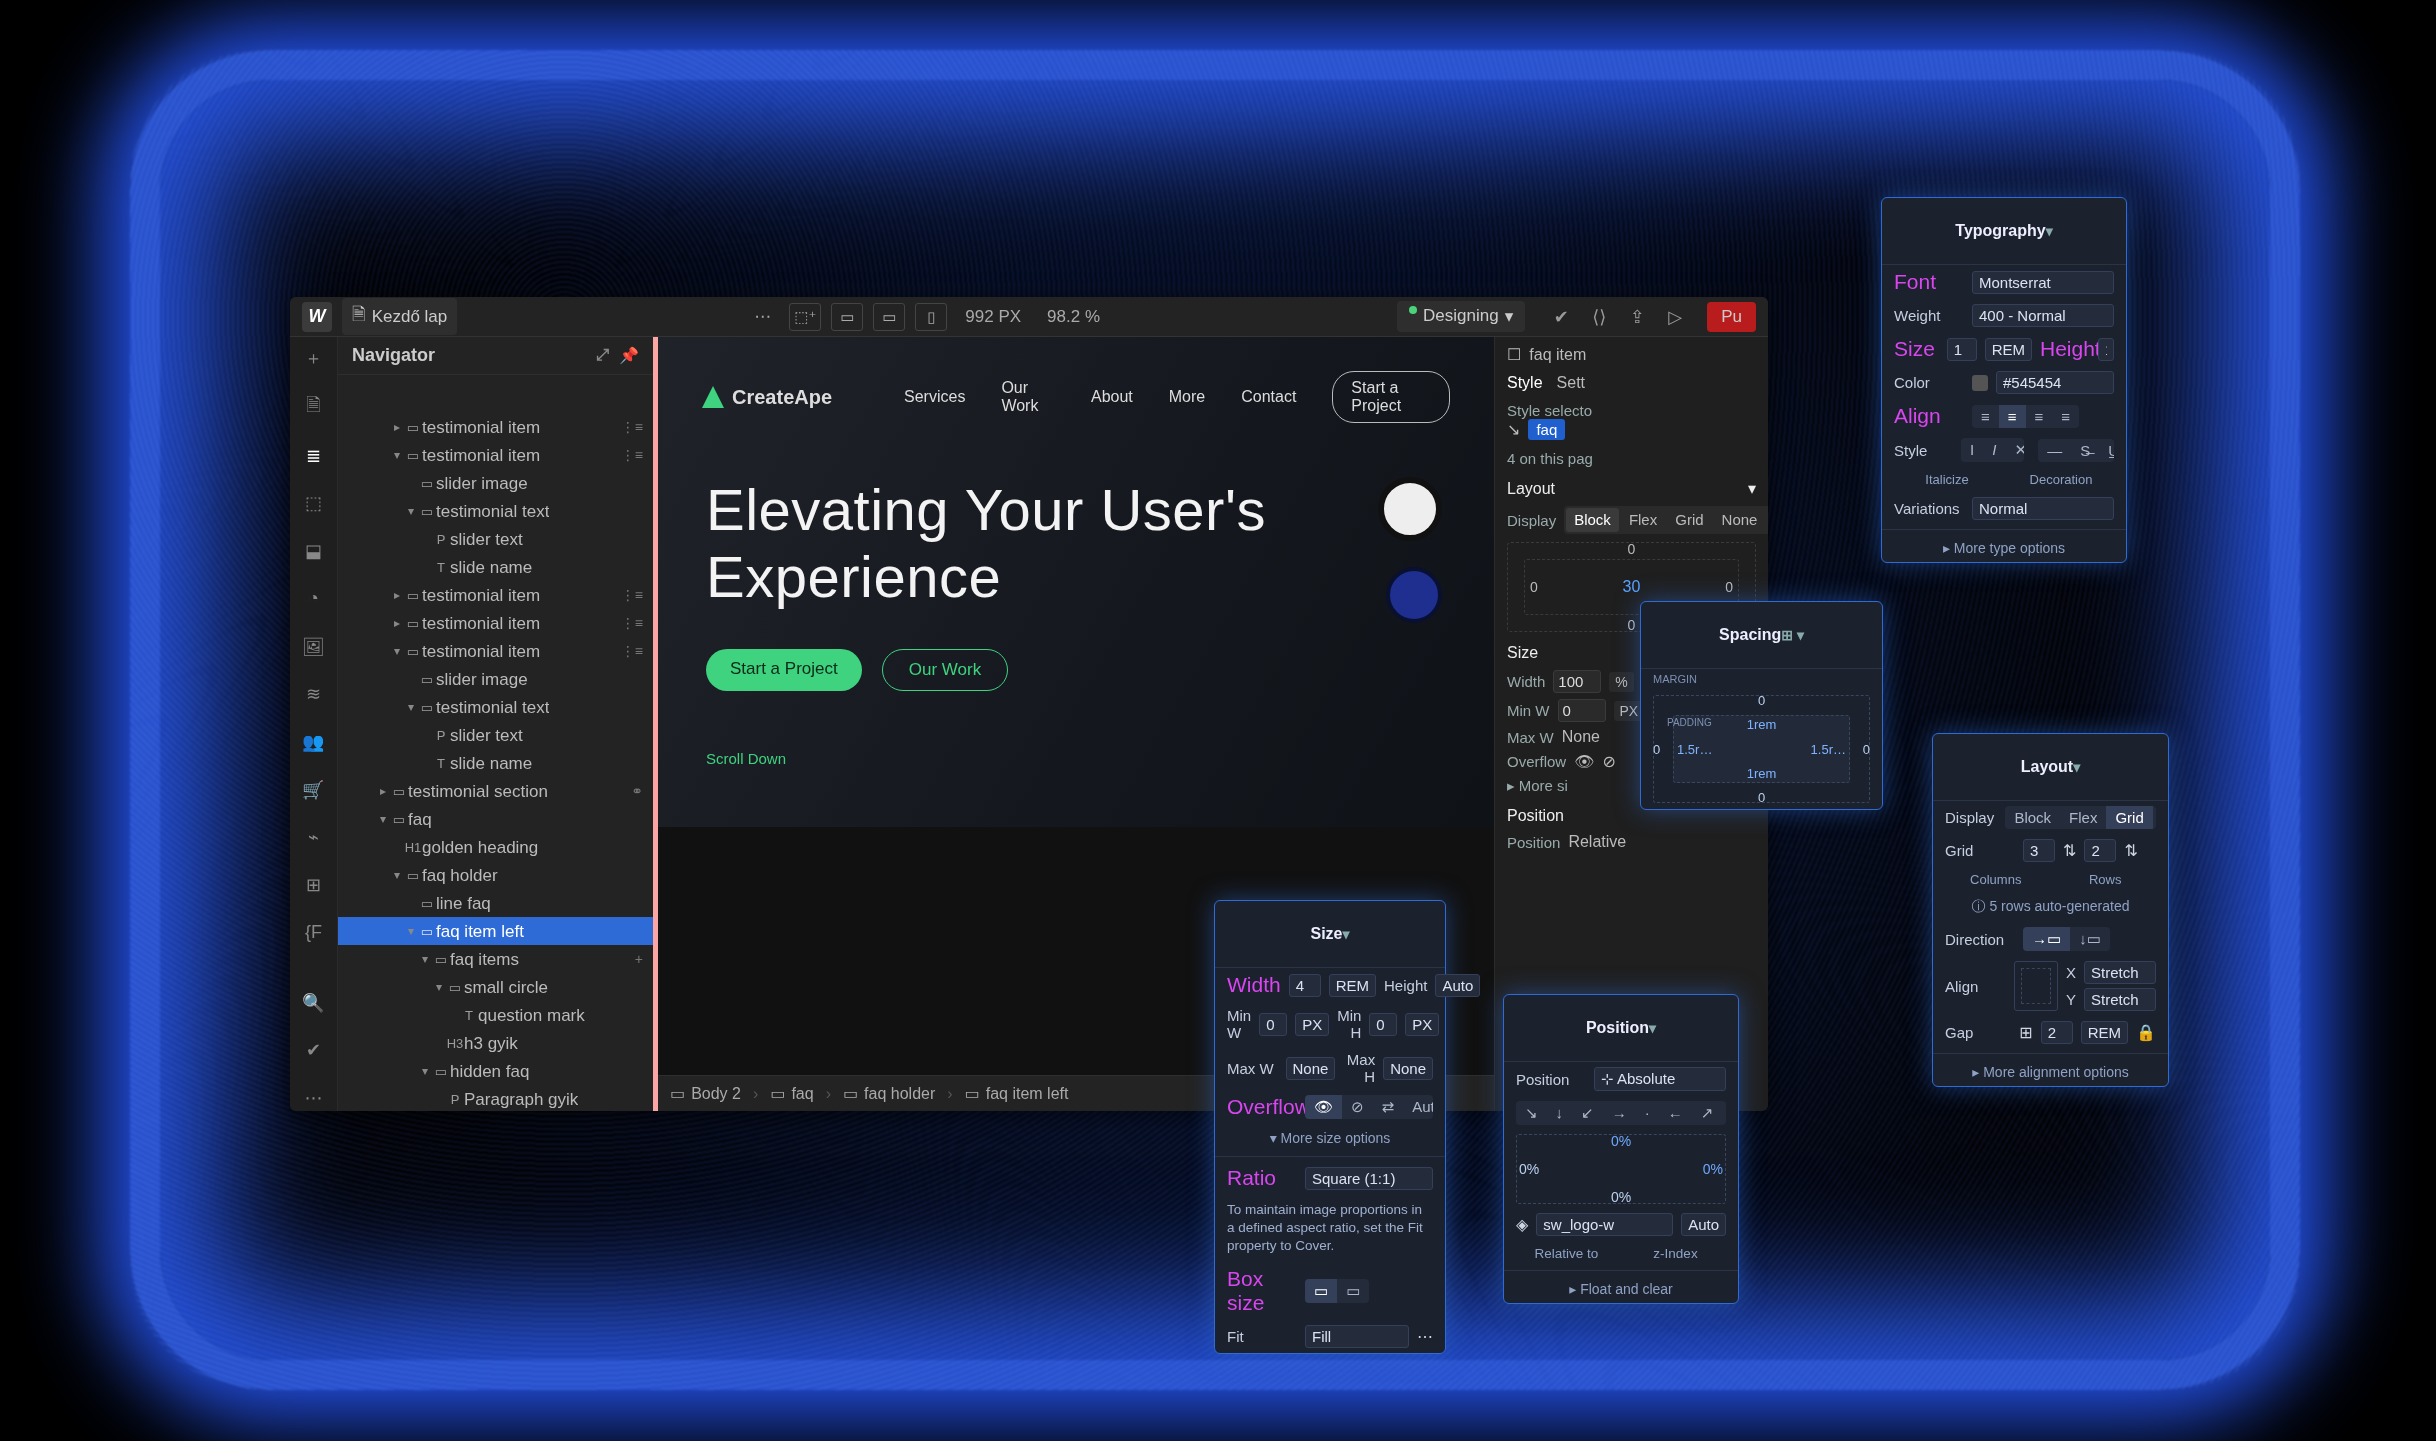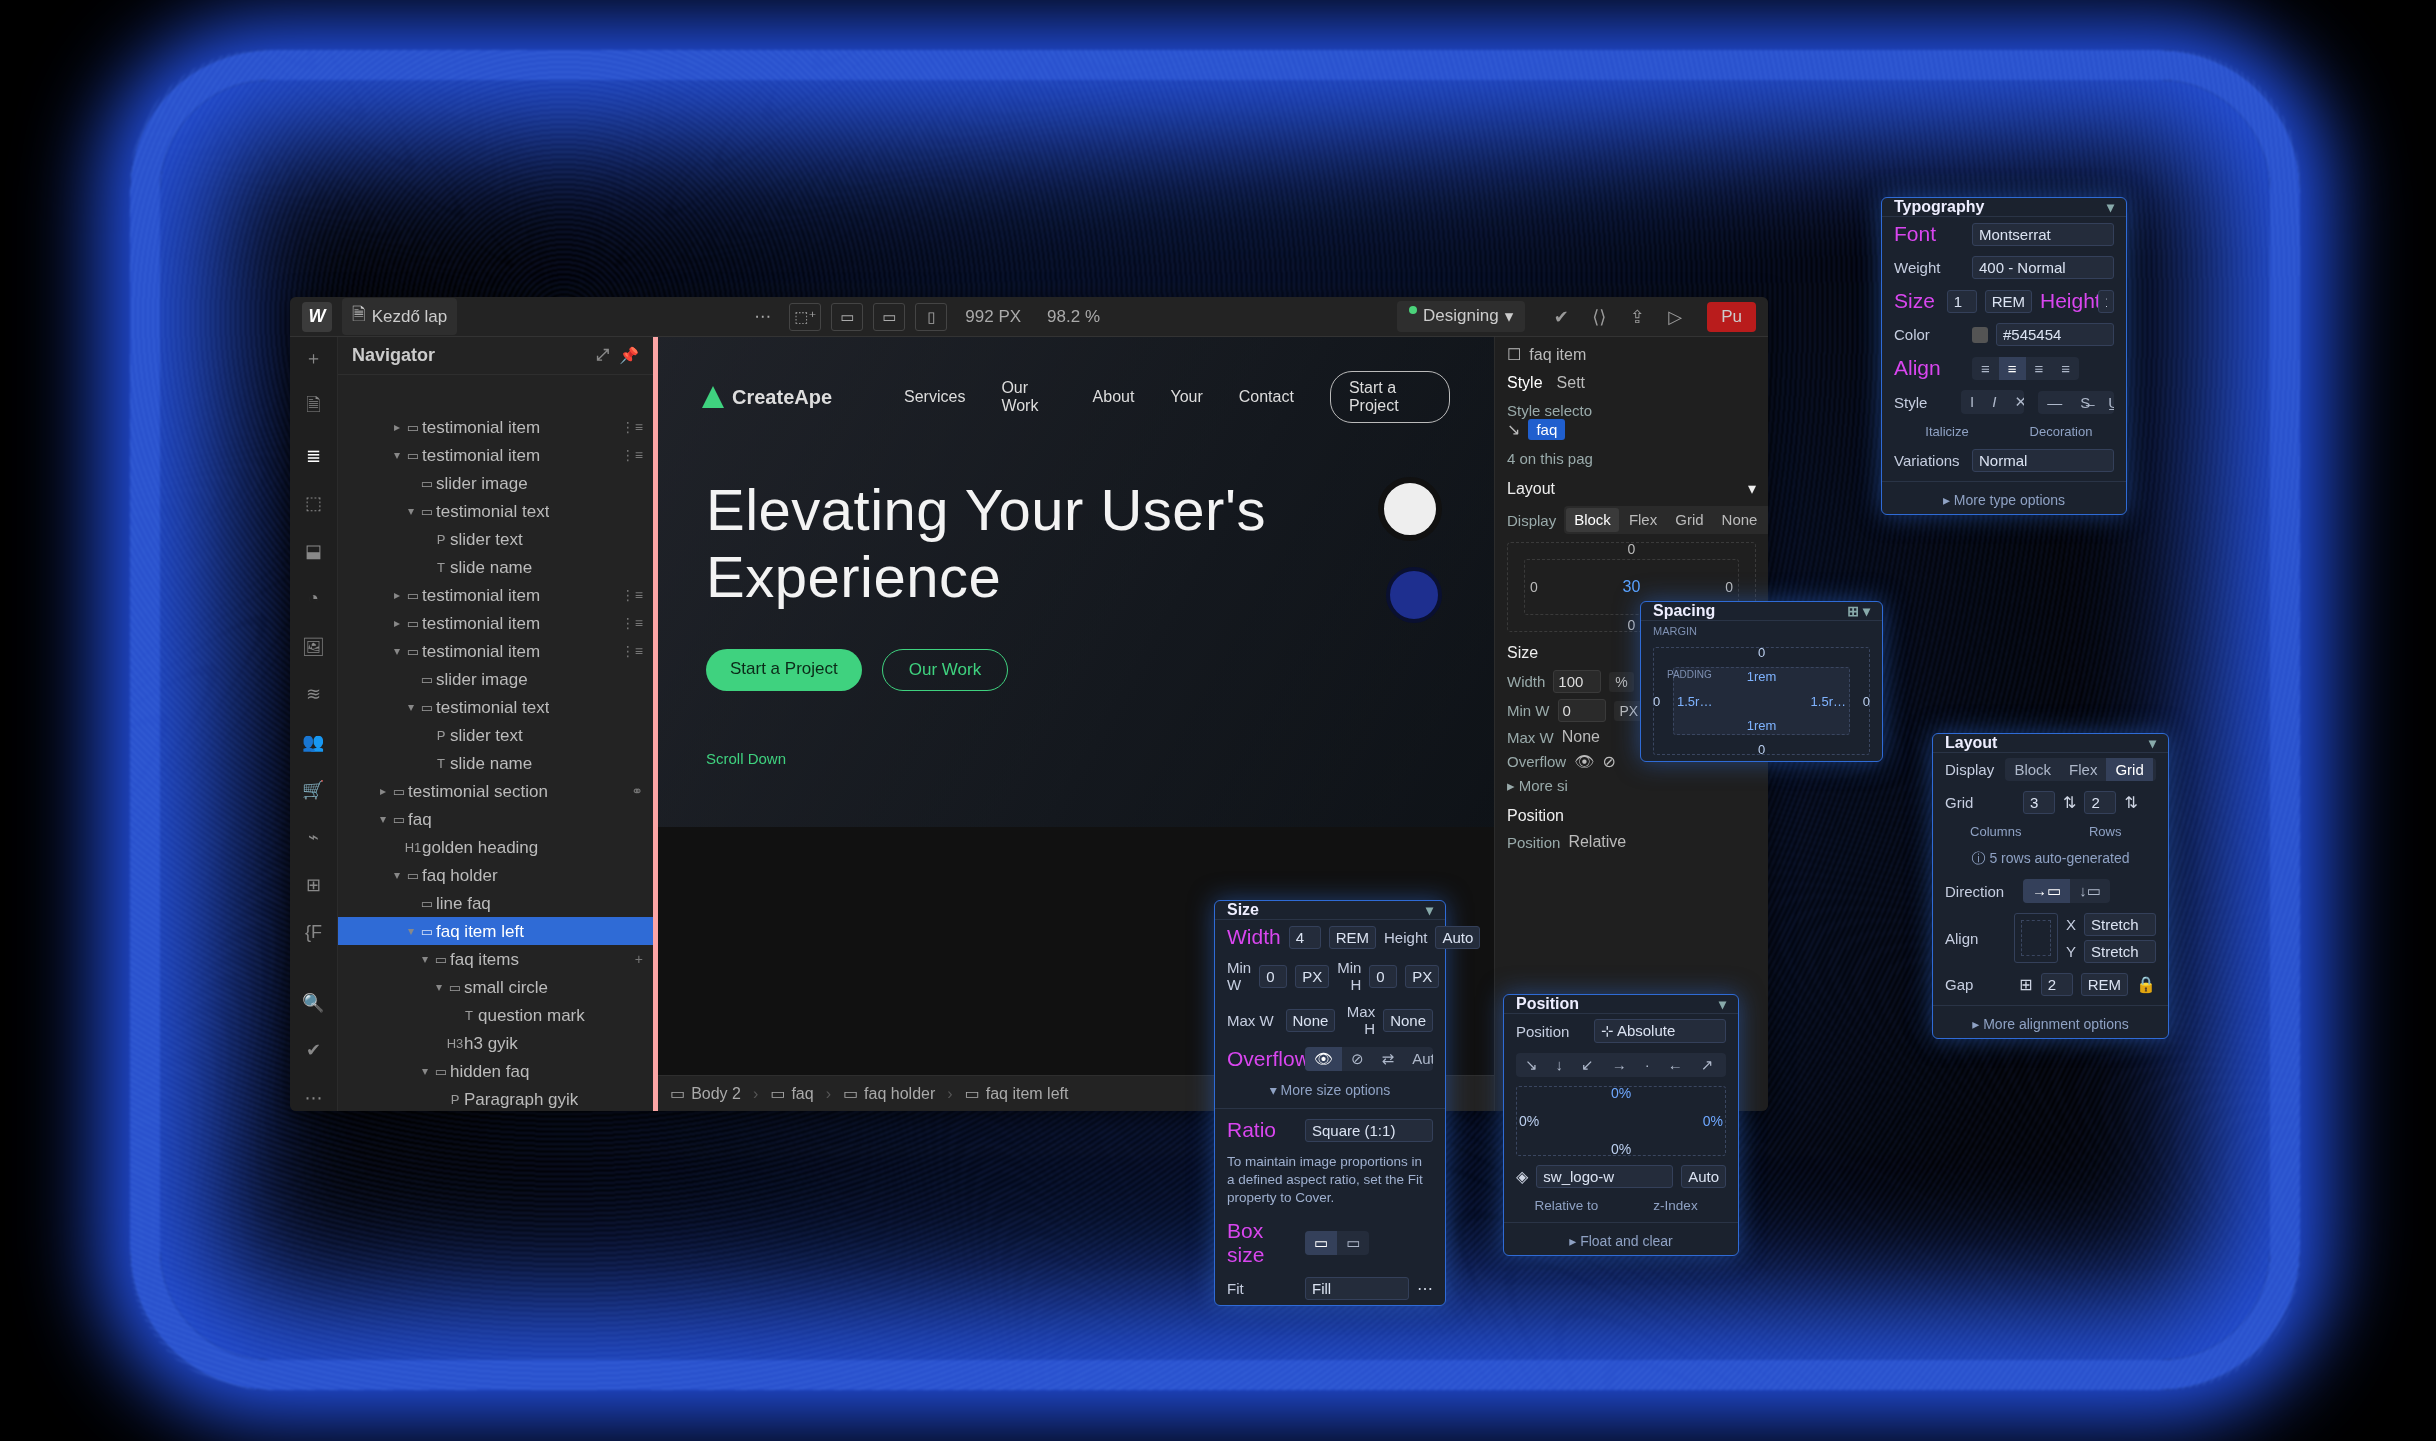--- a/index.html
+++ b/index.html
@@ -92,21 +92,21 @@
 .right-col .seg{display:flex;gap:2px;background:#2a2a2a;border-radius:4px;padding:2px;}
 .right-col .seg span{padding:3px 8px;font-size:15px;border-radius:3px;}
 .right-col .seg .act{background:#3a3a3a;color:#fff;}
 .right-col .field-row{display:flex;align-items:center;gap:8px;margin:6px 0;}
 .right-col input.num{width:48px;background:#2a2a2a;border:1px solid #3a3a3a;color:#ddd;padding:2px 4px;border-radius:3px;font-size:15px;}
 .right-col .unit{background:#2a2a2a;border-radius:3px;padding:2px 6px;font-size:14px;}
 .right-col .chip-blue{background:#205FCE;color:#fff;padding:2px 8px;border-radius:3px;font-size:15px;}
 
 
 .panel{position:absolute;background:#1b222e;border:1px solid #2F6BD6;border-radius:6px;color:#cfd6e4;box-shadow:0 0 24px rgba(47,107,214,.5);font-size:16px;}
-.panel .ph{padding:0 12px;font-weight:600;color:#eef;border-bottom:1px solid #2a3446;display:flex;justify-content:space-between;align-items:center;}
+.panel .ph{padding:24px 12px;font-weight:600;color:#eef;border-bottom:1px solid #2a3446;display:flex;justify-content:center;align-items:center;}
 .panel .ph .chev{font-size:14px;color:#8aa;}
 .panel .prow{display:flex;align-items:center;gap:8px;padding:5px 12px;}
 .panel .plabel{width:70px;color:#d946ef;font-size:21px;}
 .panel .plabel2{width:70px;color:#c6cee0;font-size:15px;}
 .panel input, .panel .val{background:#242c3b;border:1px solid #34405a;border-radius:3px;color:#dbe3f2;padding:2px 6px;font-size:15px;}
 .panel .seg{display:flex;background:#242c3b;border-radius:4px;overflow:hidden;}
 .panel .seg span{padding:3px 9px;font-size:15px;color:#aeb8ca;}
 .panel .seg .act{background:#34405a;color:#fff;}
 .panel .hintrow{padding:6px 12px;font-size:14px;color:#8fa2c4;text-align:center;}
 .panel .hr{height:1px;background:#2a3446;margin:4px 0;}
@@ -359,21 +359,21 @@
       <div class="hero">
         <div class="hero-nav">
           <div class="brand">
             <div class="logo"></div>
             <span>CreateApe</span>
           </div>
           <div class="sp"></div>
           <span>Services</span>
           <span>Our Work</span>
           <span>About</span>
-          <span>Your</span>
+          <span>More</span>
           <span>Contact</span>
           <span class="cta">Start a Project</span>
         </div>
         <h1>Elevating Your User's Experience</h1>
         <div class="btns">
           <span class="primary">Start a Project</span>
           <span class="secondary">Our Work</span>
         </div>
         <div class="scroll">Scroll Down</div>
         <div class="badge"></div>

